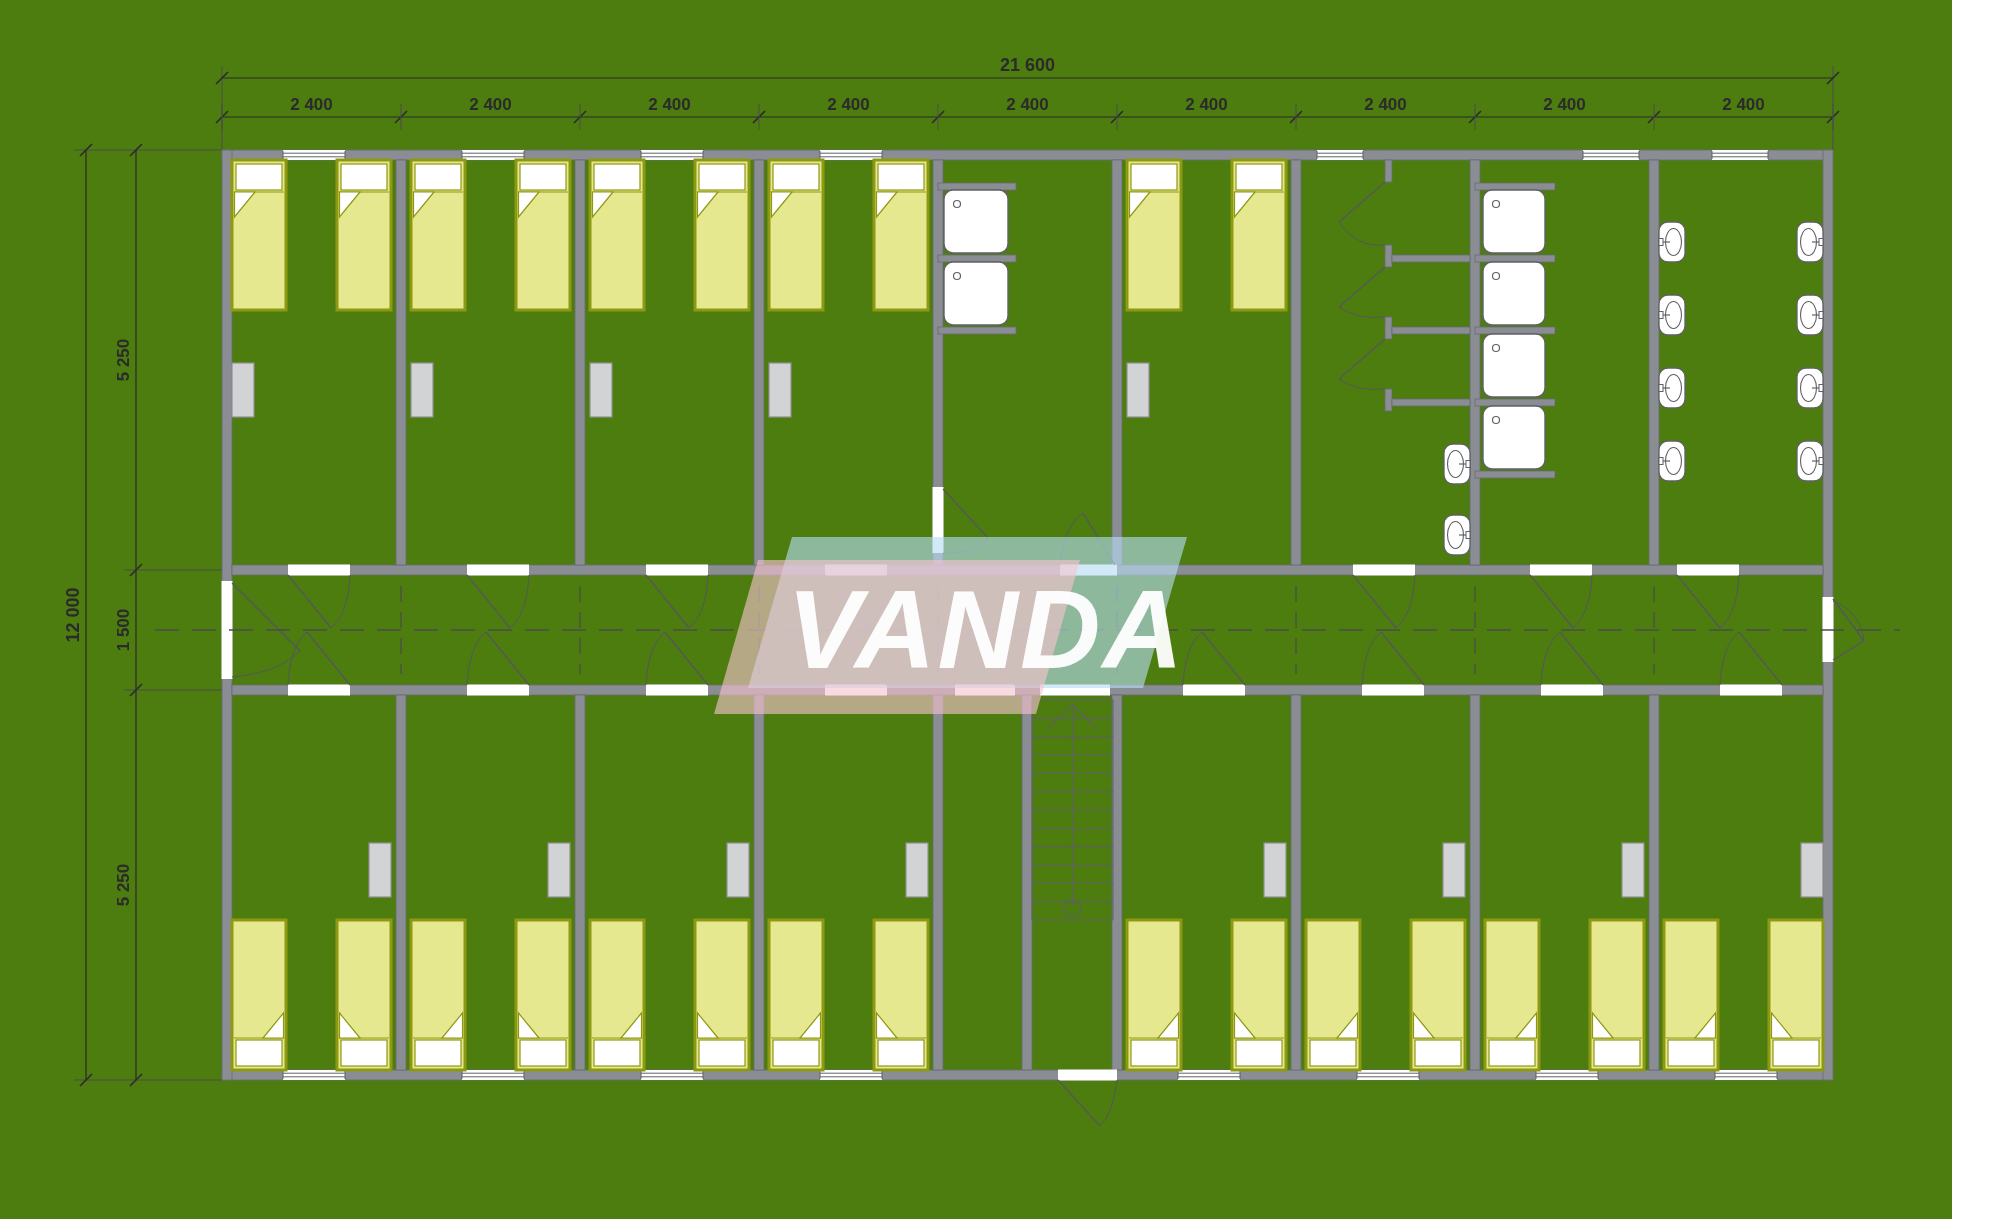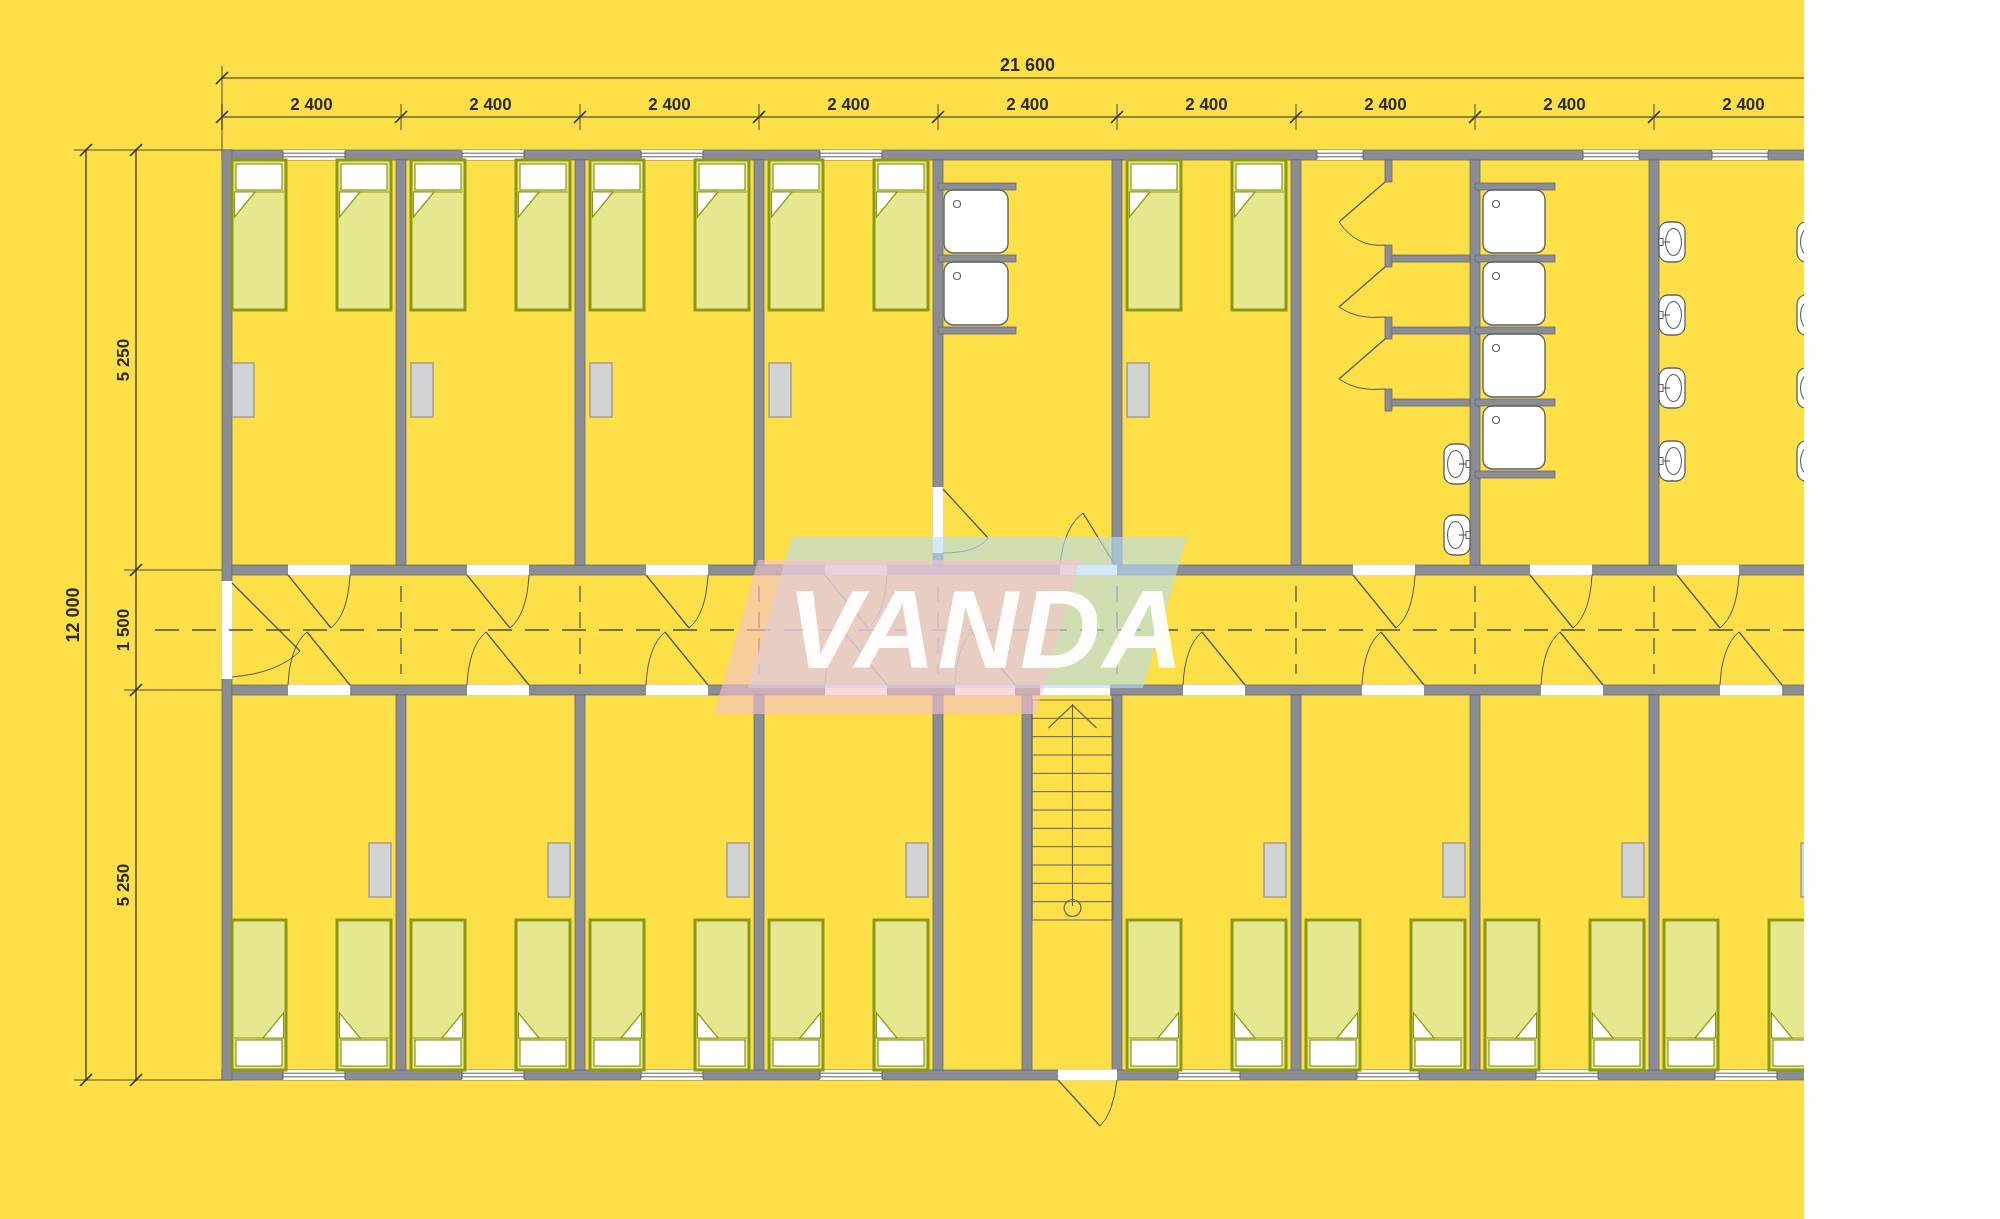--- a/index.html
+++ b/index.html
@@ -1,16 +1,16 @@
 <!DOCTYPE html>
 <html><head>
 <meta charset="utf-8">
 <style>
   html,body{margin:0;padding:0;background:#ffffff;}
-  .stage{position:relative;width:1804px;height:1219px;background:#fde047;overflow:hidden;
+  .stage{position:relative;width:1952px;height:1219px;background:#4d7c0f;overflow:hidden;
          font-family:"Liberation Sans",sans-serif;}
   svg{position:absolute;left:0;top:0;}
   text{font-family:"Liberation Sans",sans-serif;}
 </style>
 </head>
 <body>
 
 <div class="stage">
   <svg id="plan" width="2000" height="1219" viewBox="0 0 2000 1219">
       <g>

